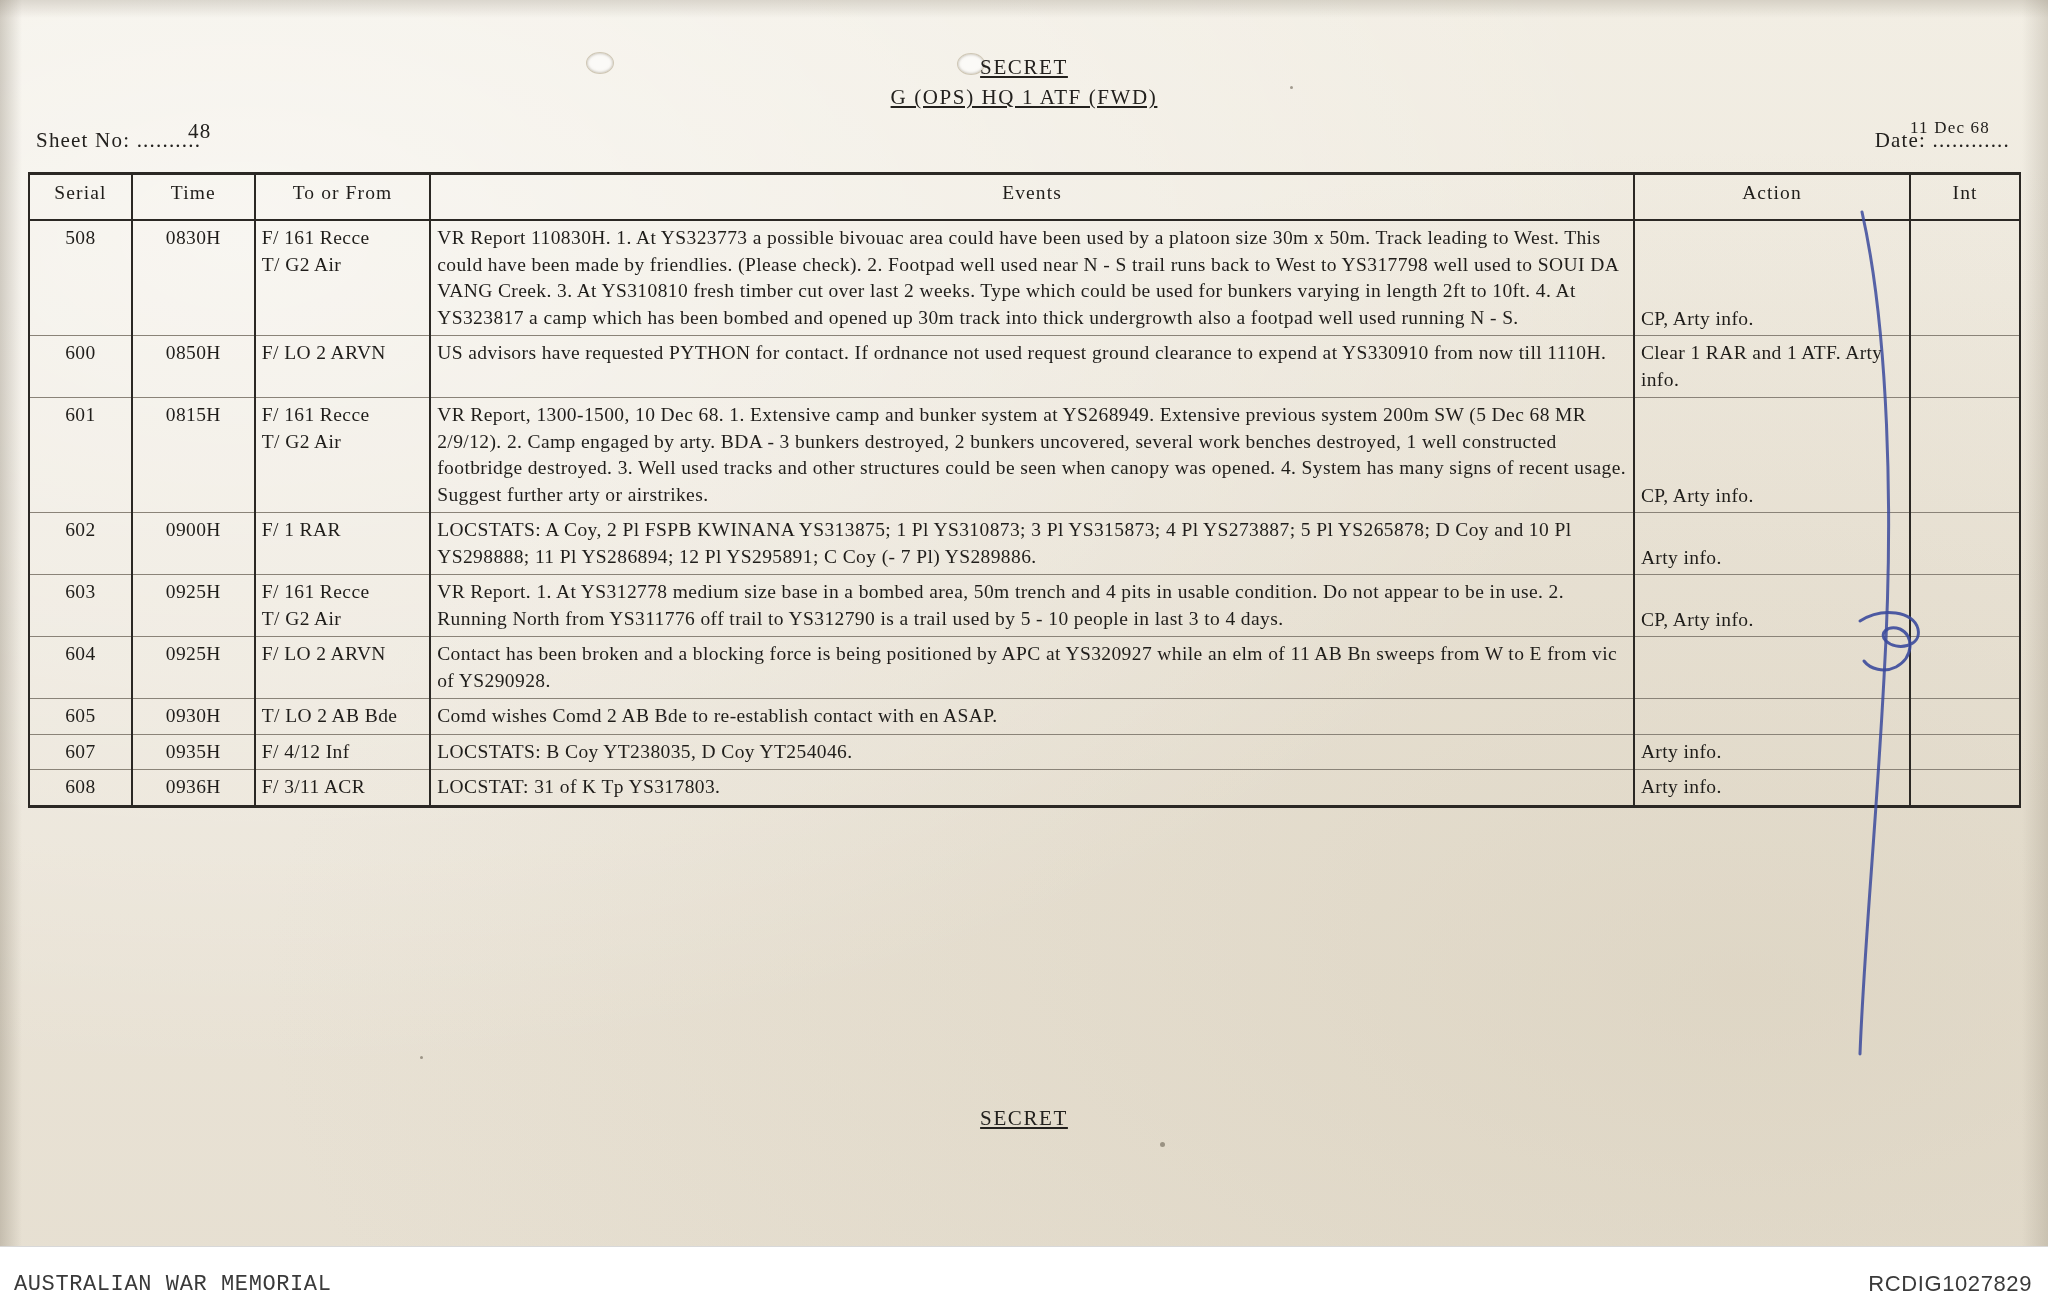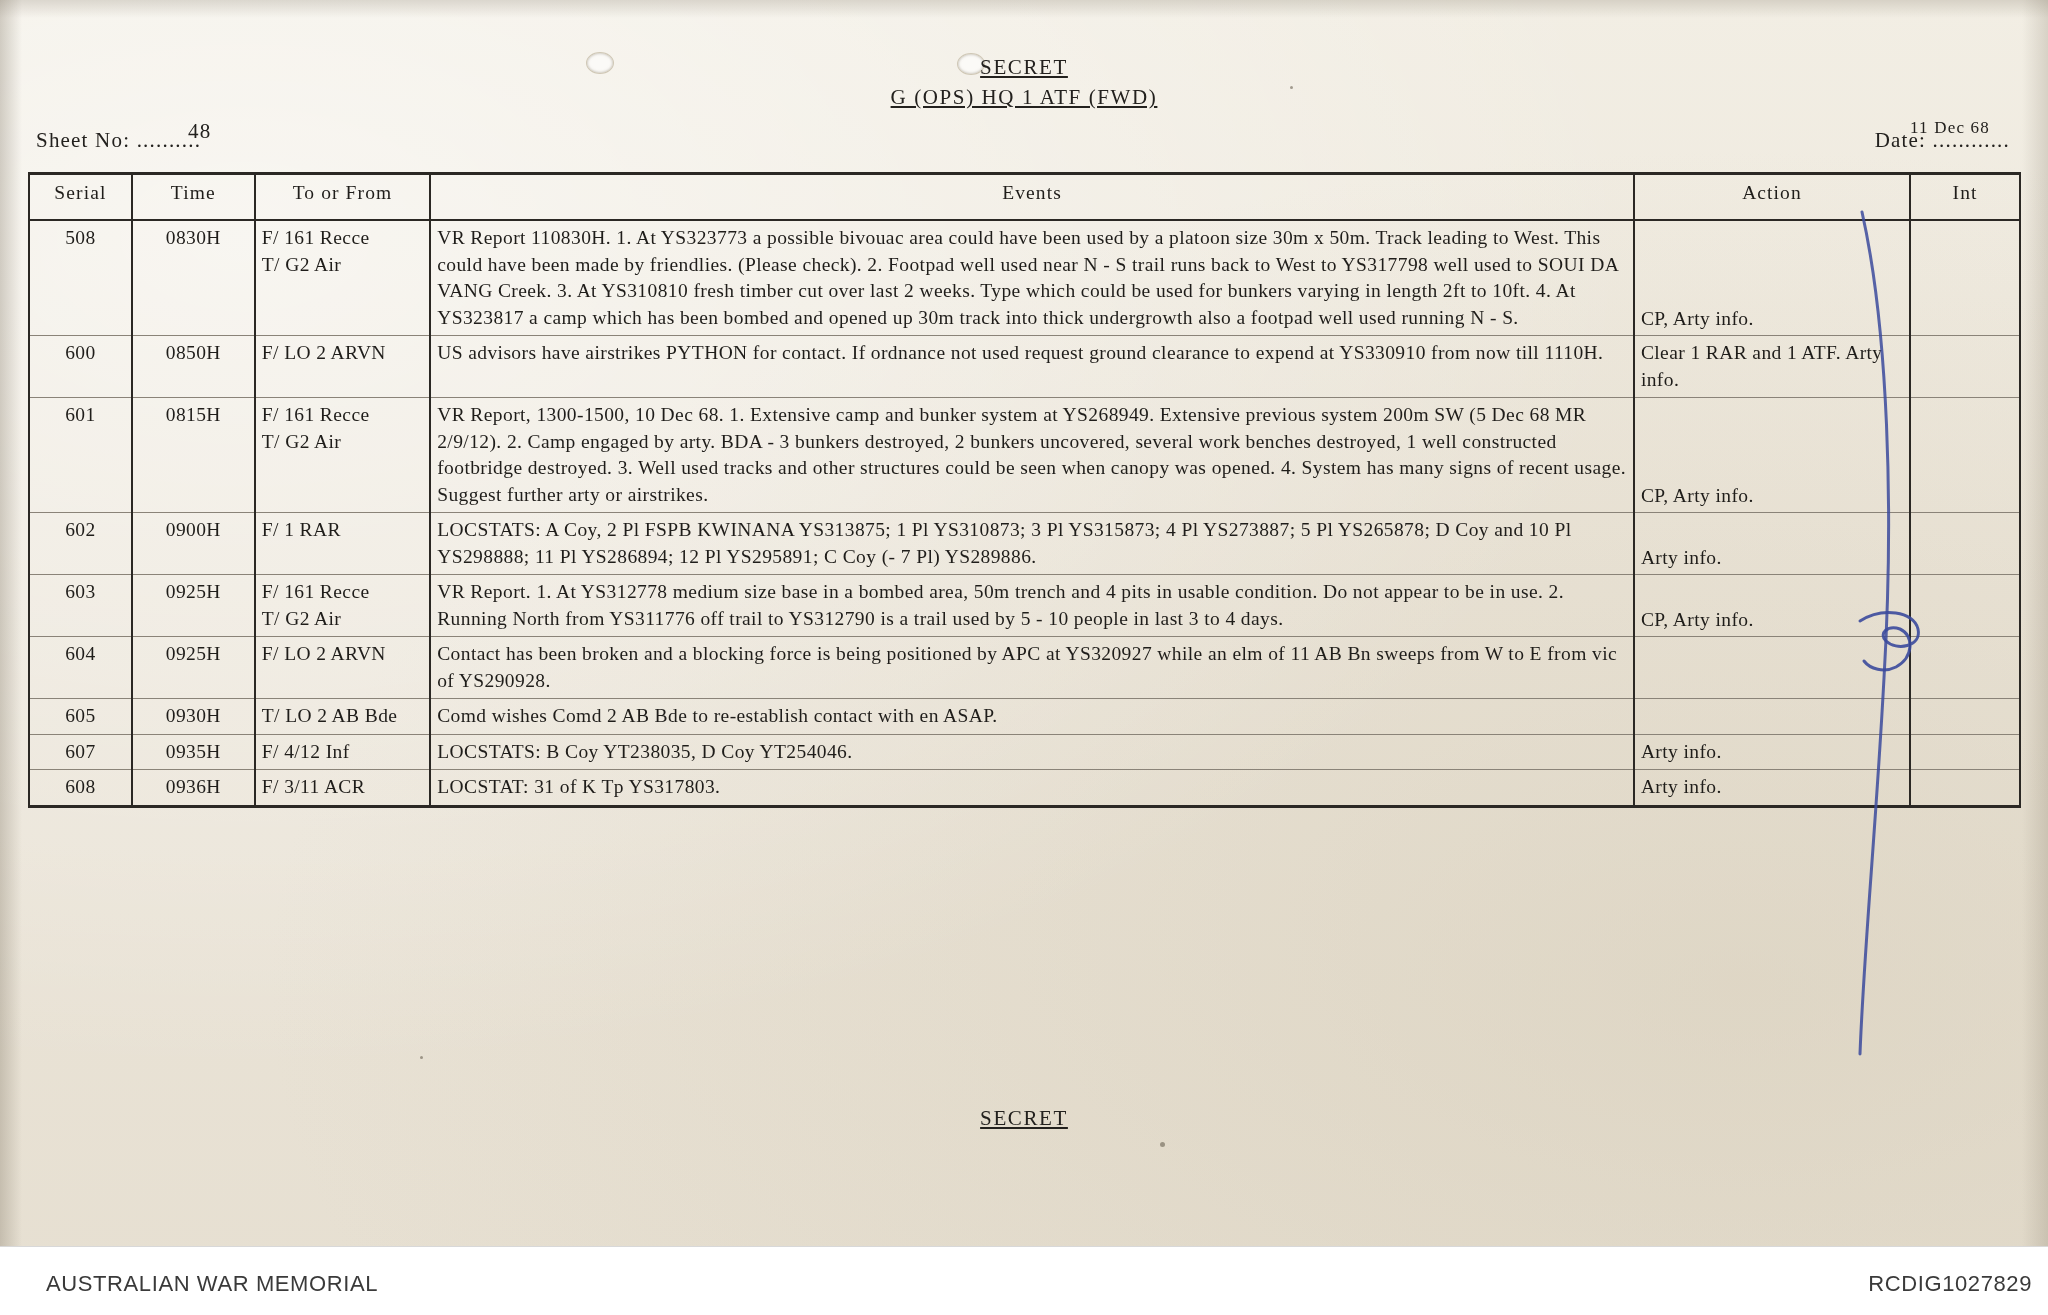--- a/index.html
+++ b/index.html
@@ -28,25 +28,24 @@
     position: absolute;
     left: 0; right: 0; bottom: 0;
     height: 68px;
     background: #ffffff;
     border-top: 1px solid #d8d8d8;
   }
   .footer-left {
     position: absolute;
     left: 14px;
     bottom: 18px;
-    font-family: Liberation Sans, sans-serif;
+    font-family: Liberation Mono, monospace;
     font-size: 22px;
     letter-spacing: 0.6px;
     color: #3a3a3a;
-    margin-left: 32px;
   }
   .footer-right {
     position: absolute;
     right: 16px;
     bottom: 18px;
     font-family: "Liberation Sans", sans-serif;
     font-size: 22px;
     letter-spacing: 0.6px;
     color: #3a3a3a;
   }
@@ -284,21 +283,21 @@
           </td>
           <td class="c-int"></td>
         </tr>
 
         <tr>
           <td class="c-serial">600</td>
           <td class="c-time">0850H</td>
           <td class="c-tofrom cellpair">
             <span class="l1">F/ LO 2 ARVN</span>
           </td>
-          <td class="c-events">US advisors have airstrikes PYTHON for contact.  If ordnance not used request ground clearance to expend at YS330910 from now till 1110H.</td>
+          <td class="c-events">US advisors have requested PYTHON for contact.  If ordnance not used request ground clearance to expend at YS330910 from now till 1110H.</td>
           <td class="c-action">
             <span class="atop">Clear 1 RAR and 1 ATF.</span>
             <span class="atop">Arty info.</span>
           </td>
           <td class="c-int"></td>
         </tr>
 
         <tr>
           <td class="c-serial">601</td>
           <td class="c-time">0815H</td>

